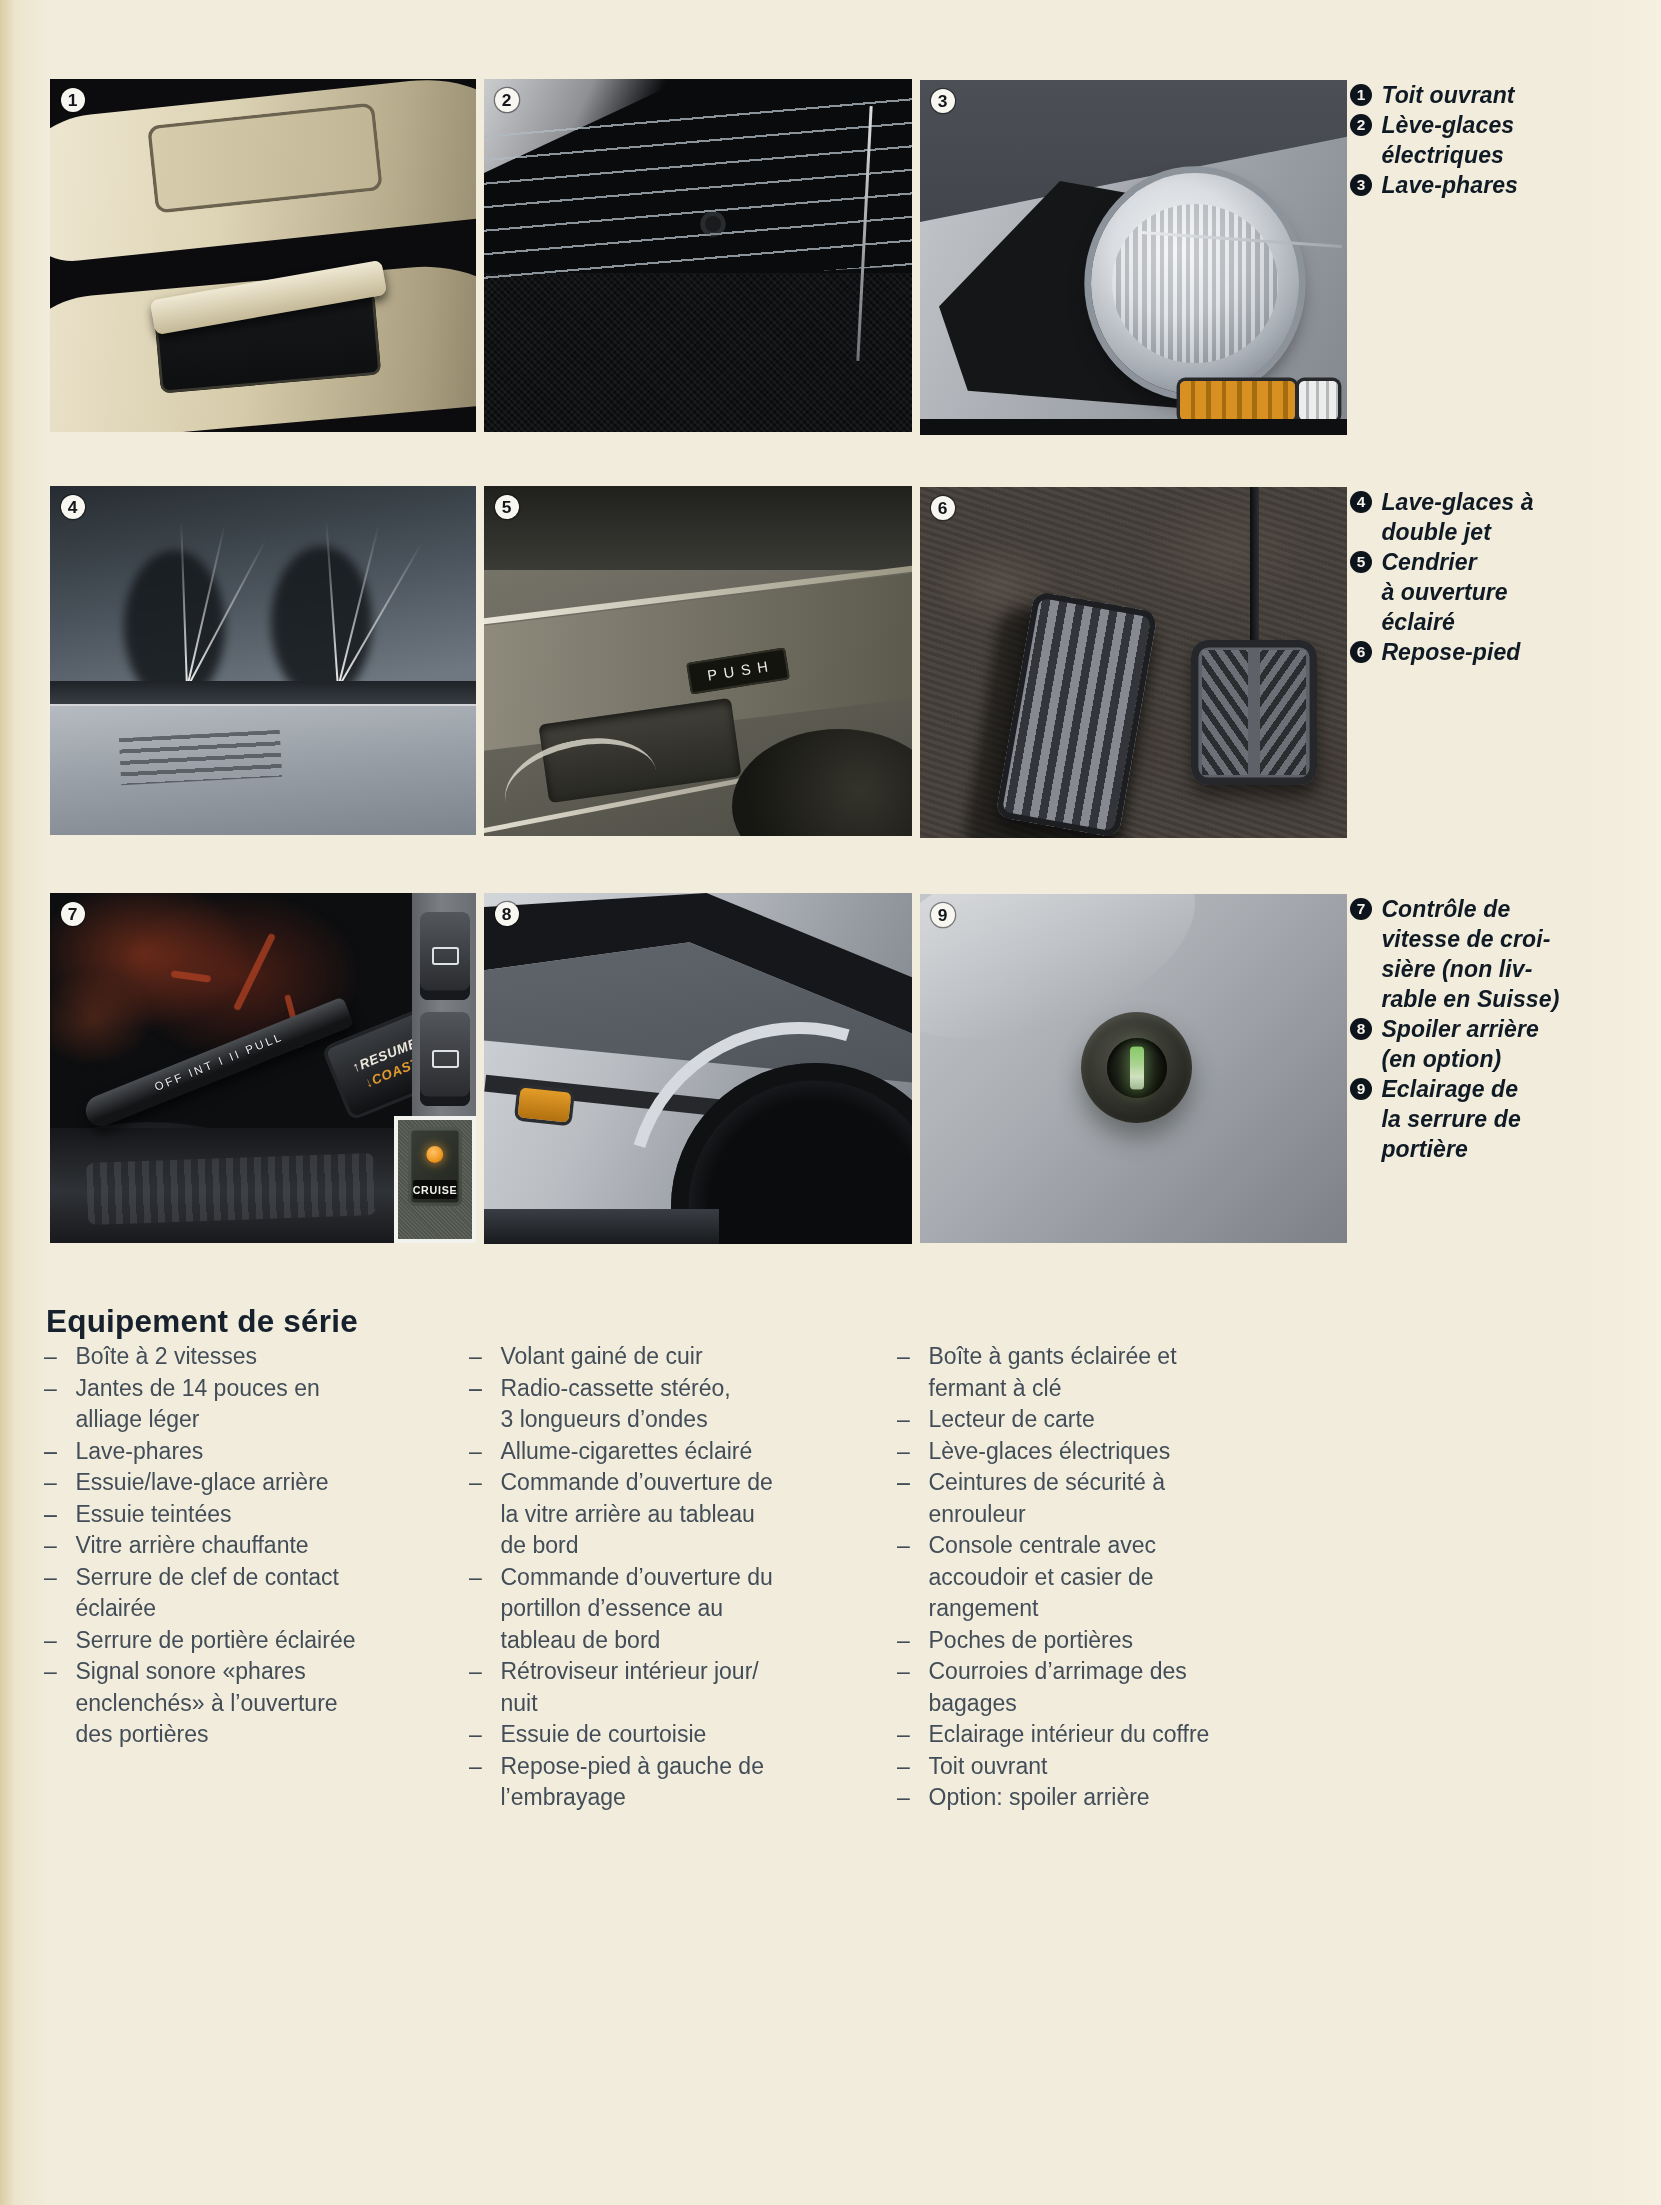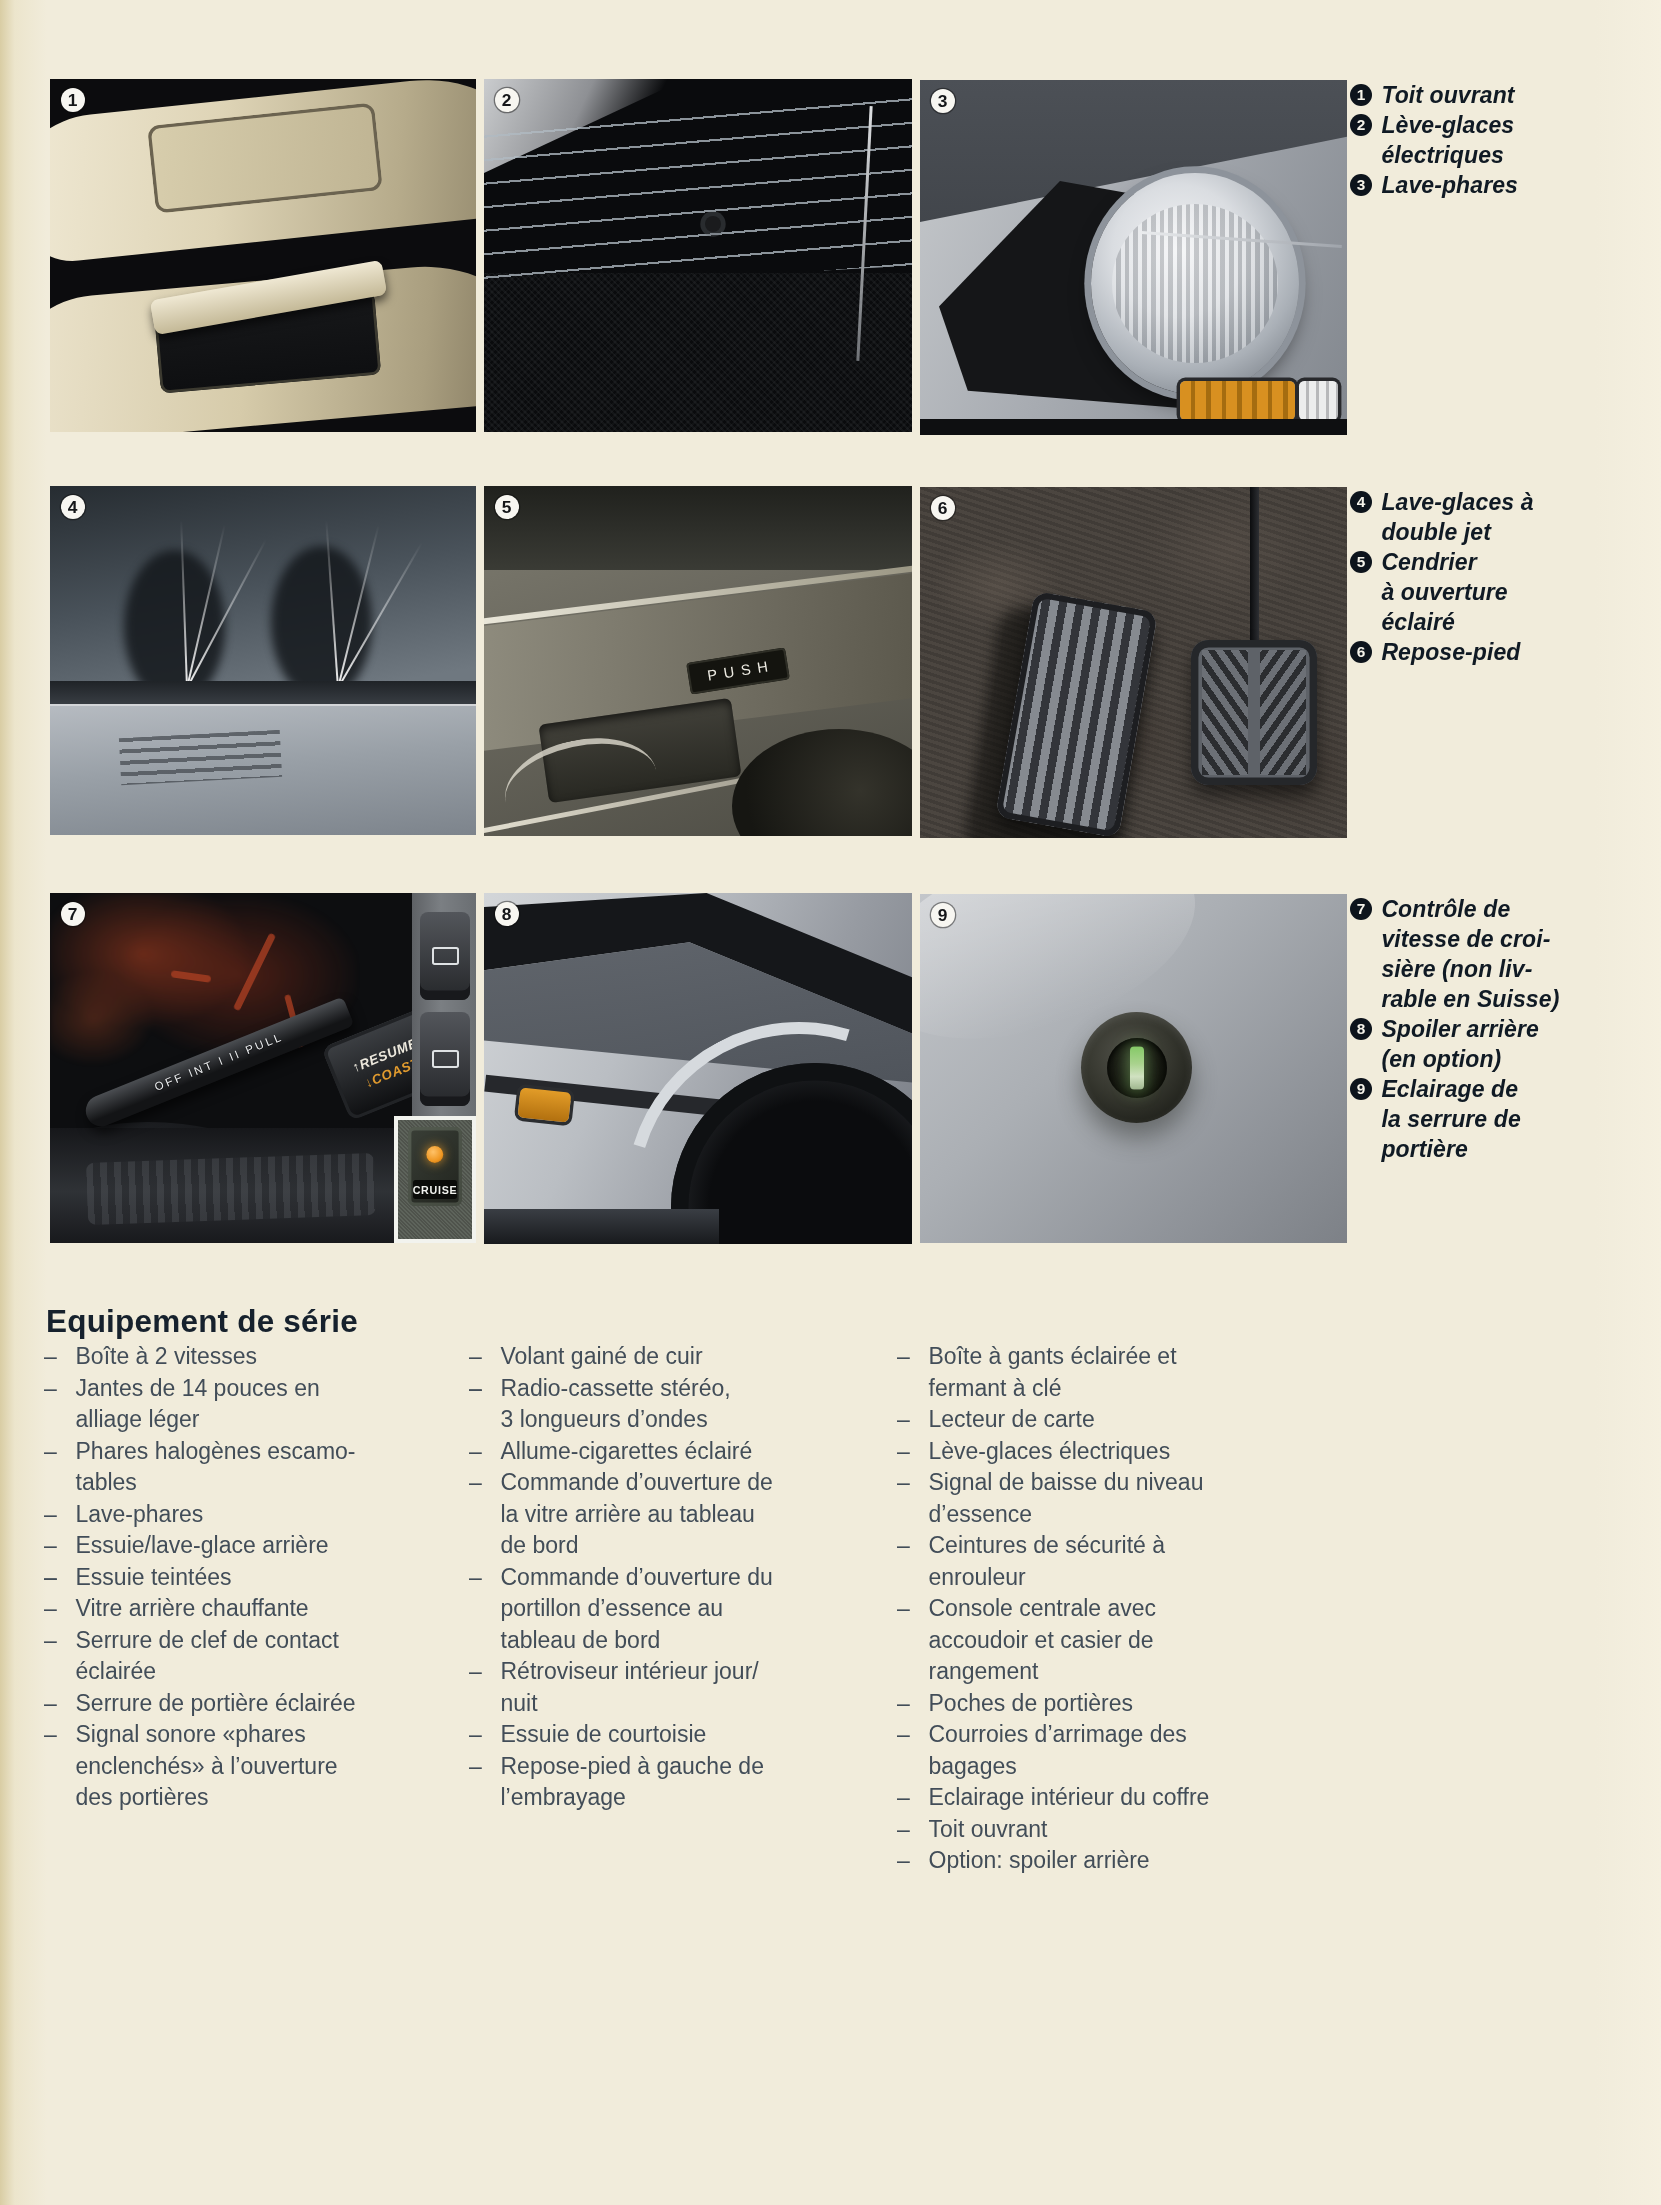--- a/index.html
+++ b/index.html
@@ -401,22 +401,21 @@
 portière</span>
     </div>
   </div>
 
   <div class="eq-title">Equipement de série</div>
 
   <ul class="eq-col" id="eq-c1">
     <li class="eq-item"><span class="marker">–</span><span class="txt">Boîte à 2 vitesses</span></li>
     <li class="eq-item"><span class="marker">–</span><span class="txt">Jantes de 14 pouces en
 alliage léger</span></li>
-    <li class="eq-item"><span class="marker">–</span><span class="txt">Phares halogènes escamo-
-tables</span></li>
+    <li class="eq-item"><span class="marker">–</span></li>
     <li class="eq-item"><span class="marker">–</span><span class="txt">Lave-phares</span></li>
     <li class="eq-item"><span class="marker">–</span><span class="txt">Essuie/lave-glace arrière</span></li>
     <li class="eq-item"><span class="marker">–</span></li>
     <li class="eq-item"><span class="marker">–</span><span class="txt">Essuie teintées</span></li>
     <li class="eq-item"><span class="marker">–</span><span class="txt">Vitre arrière chauffante</span></li>
     <li class="eq-item"><span class="marker">–</span><span class="txt">Serrure de clef de contact
 éclairée</span></li>
     <li class="eq-item"><span class="marker">–</span><span class="txt">Serrure de portière éclairée</span></li>
     <li class="eq-item"><span class="marker">–</span><span class="txt">Signal sonore «phares
 enclenchés» à l’ouverture
@@ -440,22 +439,21 @@
     <li class="eq-item"><span class="marker">–</span><span class="txt">Essuie de courtoisie</span></li>
     <li class="eq-item"><span class="marker">–</span><span class="txt">Repose-pied à gauche de
 l’embrayage</span></li>
   </ul>
 
   <ul class="eq-col" id="eq-c3">
     <li class="eq-item"><span class="marker">–</span><span class="txt">Boîte à gants éclairée et
 fermant à clé</span></li>
     <li class="eq-item"><span class="marker">–</span><span class="txt">Lecteur de carte</span></li>
     <li class="eq-item"><span class="marker">–</span><span class="txt">Lève-glaces électriques</span></li>
-    <li class="eq-item"><span class="marker">–</span><span class="txt">Signal de baisse du niveau
-d’essence</span></li>
+    <li class="eq-item"><span class="marker">–</span></li>
     <li class="eq-item"><span class="marker">–</span><span class="txt">Ceintures de sécurité à
 enrouleur</span></li>
     <li class="eq-item"><span class="marker">–</span><span class="txt">Console centrale avec
 accoudoir et casier de
 rangement</span></li>
     <li class="eq-item"><span class="marker">–</span><span class="txt">Poches de portières</span></li>
     <li class="eq-item"><span class="marker">–</span><span class="txt">Courroies d’arrimage des
 bagages</span></li>
     <li class="eq-item"><span class="marker">–</span><span class="txt">Eclairage intérieur du coffre</span></li>
     <li class="eq-item"><span class="marker">–</span><span class="txt">Toit ouvrant</span></li>

